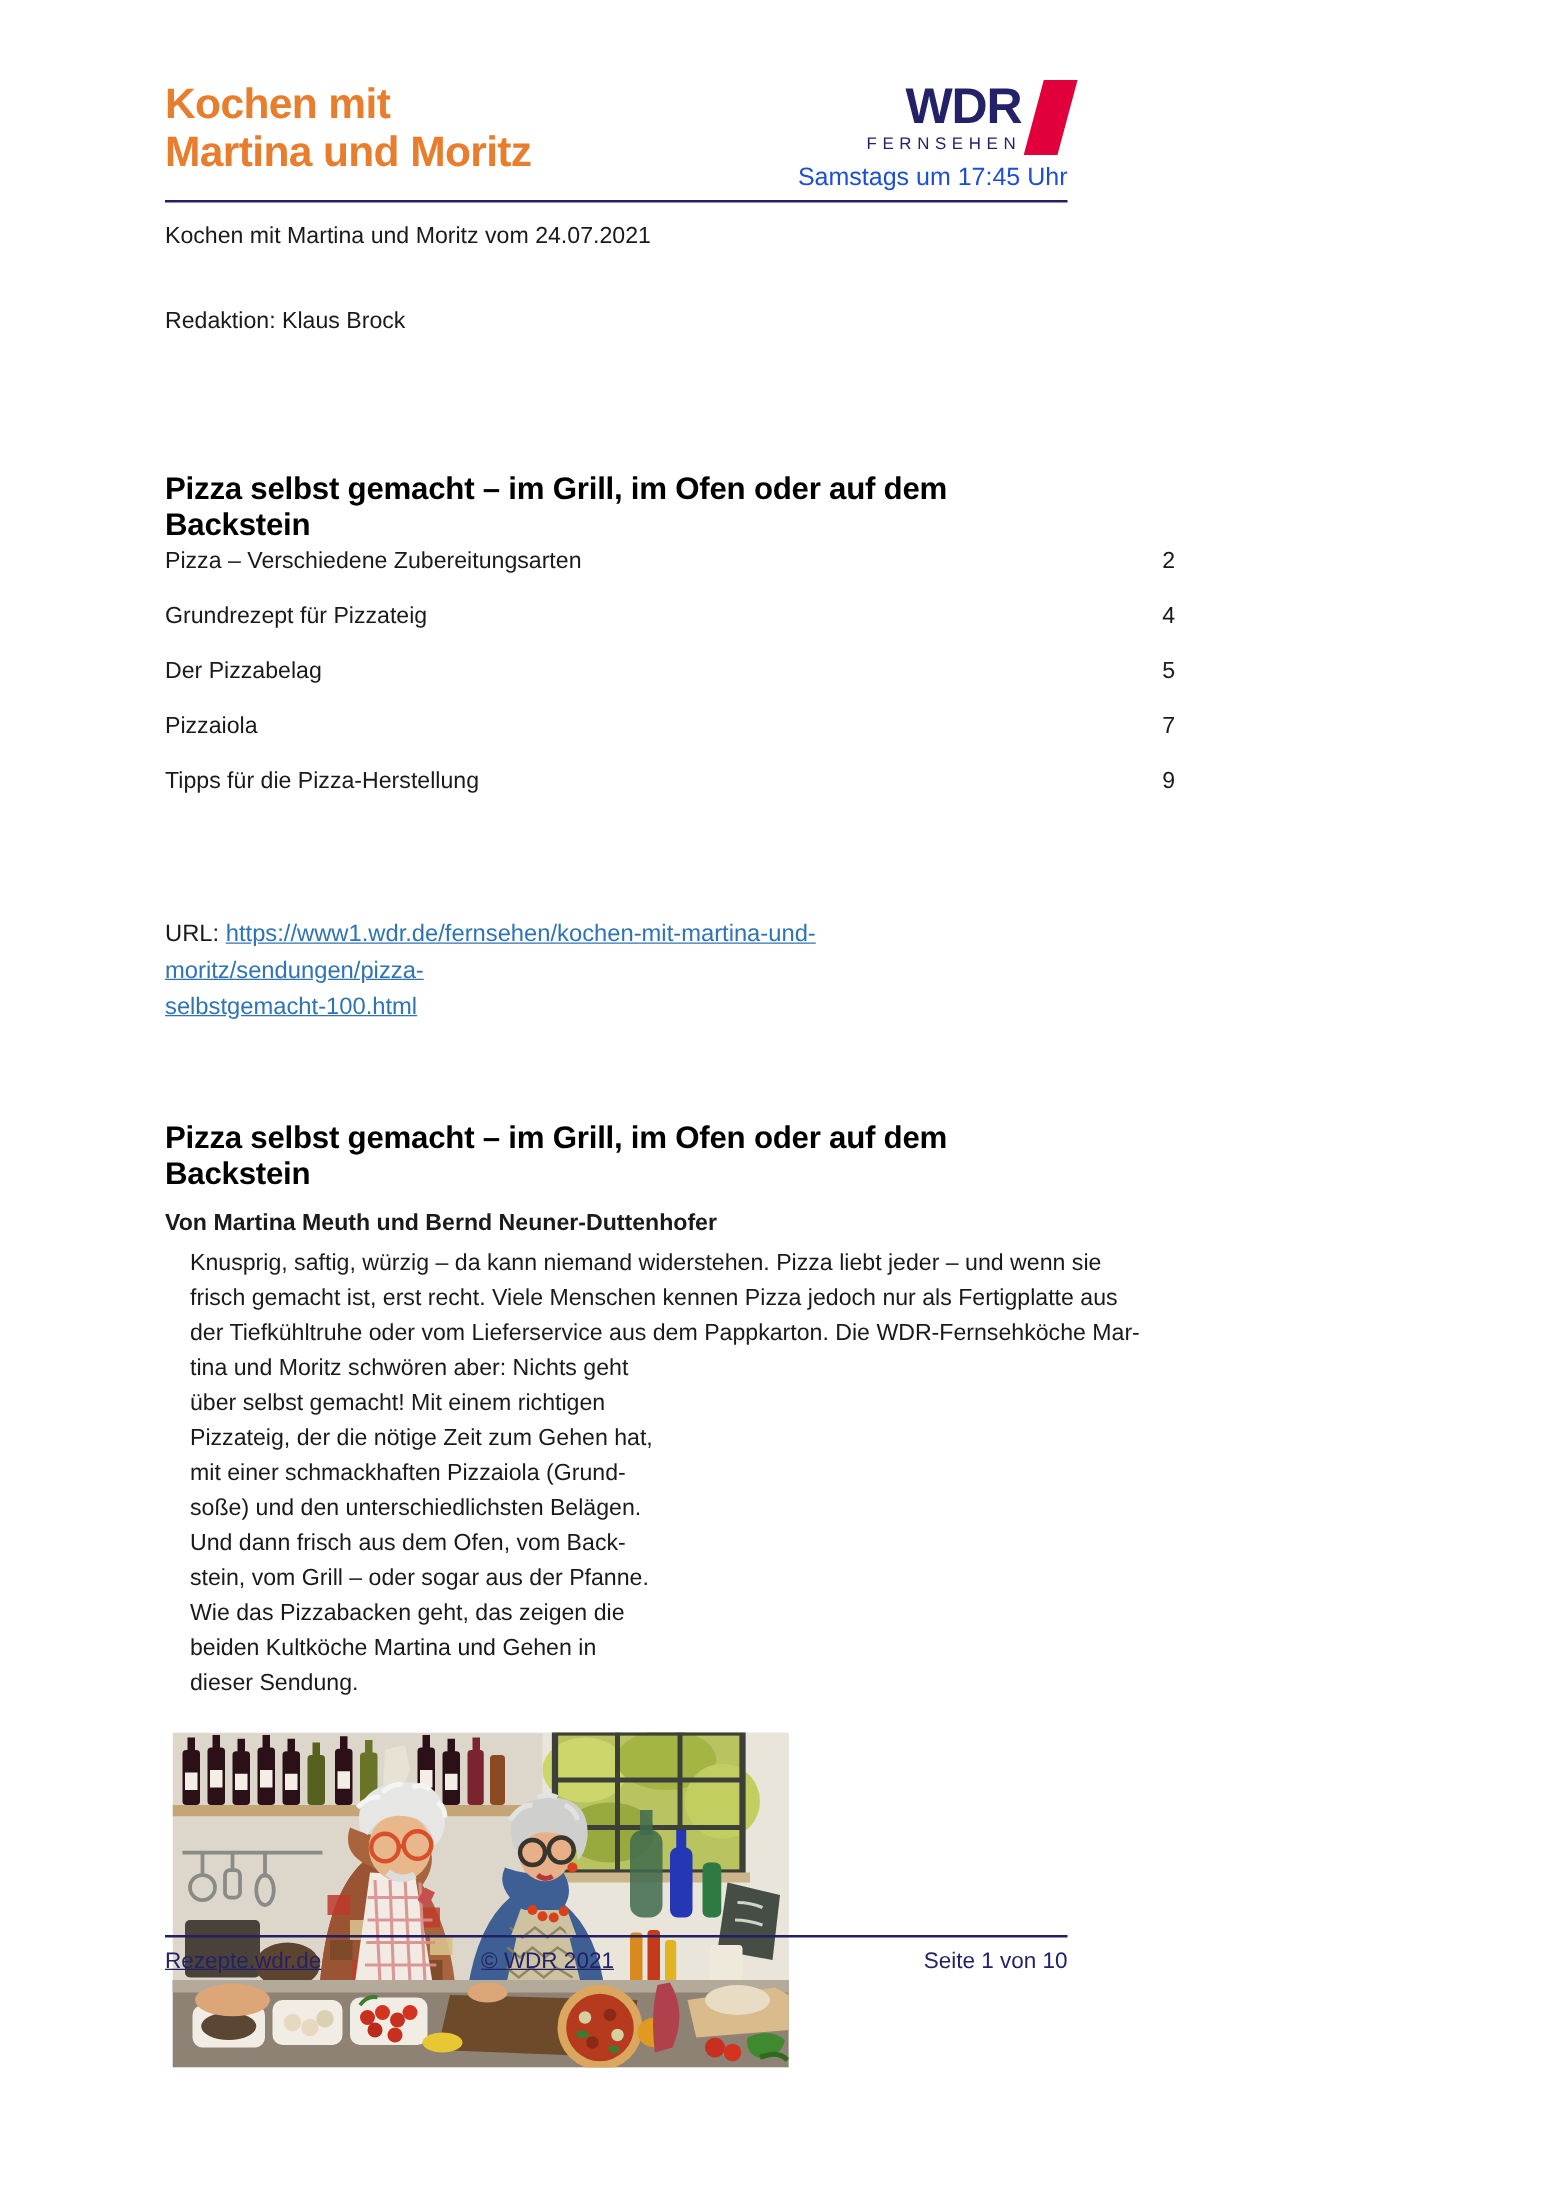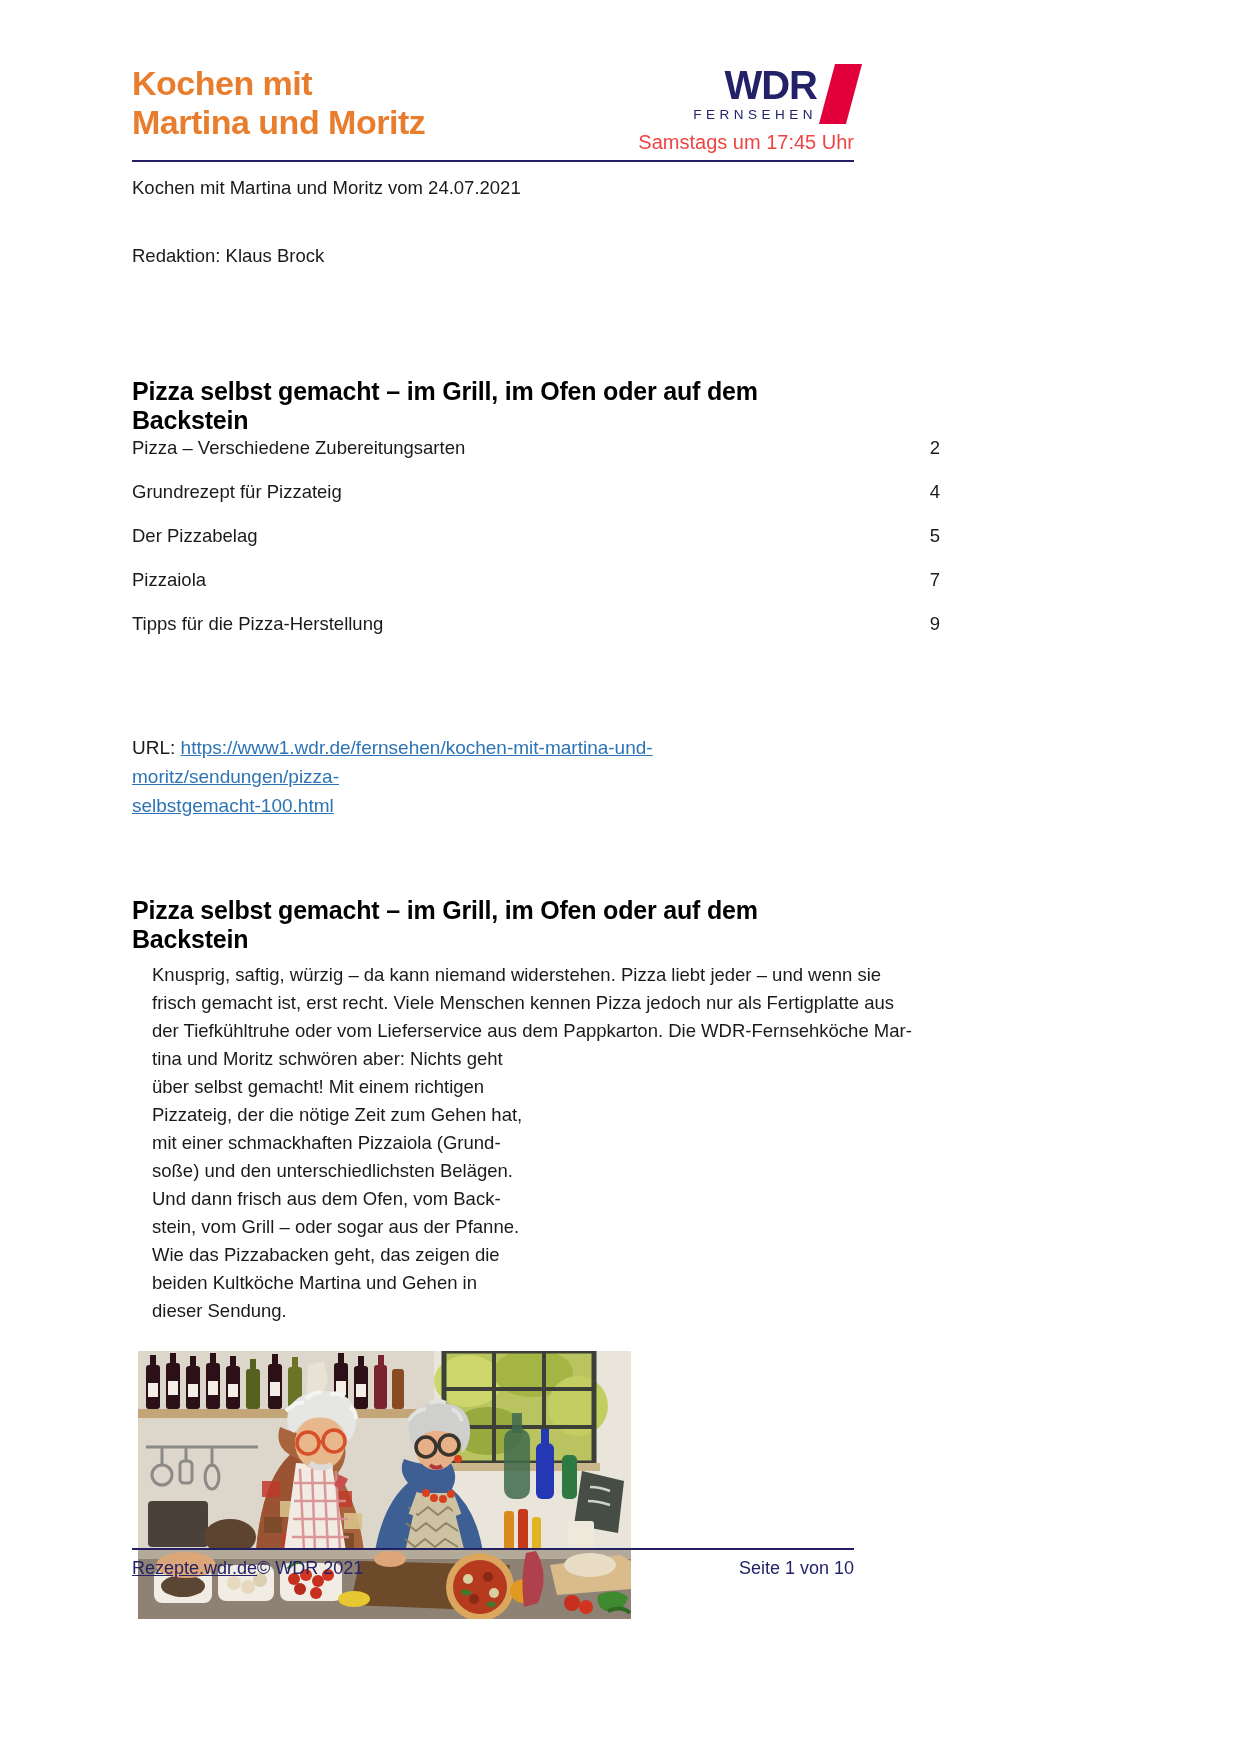--- a/index.html
+++ b/index.html
@@ -15,21 +15,21 @@
 
   
   .header-row { display:flex; justify-content:space-between; align-items:flex-start; }
   .show-logo { font-weight:700; font-size:34px; line-height:39px; color:#E87E2D; letter-spacing:-0.5px; }
   .wdr-block { text-align:right; padding-top:2px; }
   .wdr-logo-row { display:flex; justify-content:flex-end; align-items:flex-start; }
   .wdr-text-col { text-align:right; }
   .wdr-wordmark { font-size:40px; font-weight:700; line-height:38px; color:#232268; letter-spacing:-1px; }
   .wdr-fernsehen { font-size:13.5px; letter-spacing:4.5px; color:#232268; margin-top:3px; font-weight:400; }
   .wdr-slash { width:27px; height:60px; background:#E2003C; transform:skewX(-15deg); margin-left:10px; margin-top:-2px; }
-  .wdr-schedule { font-size:20px; color:#ef4444; margin-top:7px; }
+  .wdr-schedule { font-size:20px; color:#1d4ed8; margin-top:7px; }
 
   .rule { border:none; border-top:2px solid #241F63; margin-top:6px; }
 
   .date-line { margin-top:15px; font-size:18.5px; }
   .editor-line { margin-top:46px; font-size:18.5px; }
 
   
   .doc-title { margin-top:110px; font-size:25px; font-weight:700; letter-spacing:-0.2px; color:#000; }
   .toc { width:808px; }
   .toc-row { display:flex; justify-content:space-between; font-size:18.5px; line-height:26px; margin-bottom:18px; }
@@ -47,21 +47,21 @@
   .wrap-row { display:flex; align-items:flex-start;flex-direction:column; }
   .narrow-col { width:462px; }
   .photo-wrap { margin-left:6px; margin-top:26px; width:493px; height:268px; }
   .photo-wrap svg { display:block; width:493px; height:268px; }
 
   
   .footer { position:absolute; left:132px; right:131px; top:1548px; }
   .footer-rule { border:none; border-top:2px solid #241F63; }
   .footer-row { display:flex; justify-content:space-between; margin-top:8px; font-size:18px; color:#232268; }
   .footer-left { text-decoration:underline; cursor:pointer; color:#232268; }
-  .footer-center { flex:1; margin-right:120px; }
+  .footer-center { flex:1; text-align:center; margin-right:120px;text-decoration:underline; }
   .footer-right { white-space:nowrap; }
 </style>
 </head>
 <body>
 
 <div class="page">
 
   <div class="header-row">
     <div class="show-logo">
       <div>Kochen mit</div>
@@ -106,20 +106,21 @@
       <span>Tipps für die Pizza-Herstellung</span>
       <span class="toc-page">9</span>
     </div>
   </div>
 
   <div class="url-block">
     <span>URL: </span><a class="url-link"><span>https://www1.wdr.de/fernsehen/kochen-mit-martina-und-moritz/sendungen/pizza-</span><br><span>selbstgemacht-100.html</span></a>
   </div>
 
   <div class="article-title">Pizza selbst gemacht – im Grill, im Ofen oder auf dem Backstein</div>
+  <div class="byline">Von Martina Meuth und Bernd Neuner-Duttenhofer</div>
 
   <div class="body-text">
     <div class="body-line">Knusprig, saftig, würzig – da kann niemand widerstehen. Pizza liebt jeder – und wenn sie</div>
     <div class="body-line">frisch gemacht ist, erst recht. Viele Menschen kennen Pizza jedoch nur als Fertigplatte aus</div>
     <div class="body-line">der Tiefkühltruhe oder vom Lieferservice aus dem Pappkarton. Die WDR-Fernsehköche Mar-</div>
 
     <div class="wrap-row">
       <div class="narrow-col">
         <div class="body-line">tina und Moritz schwören aber: Nichts geht</div>
         <div class="body-line">über selbst gemacht! Mit einem richtigen</div>

